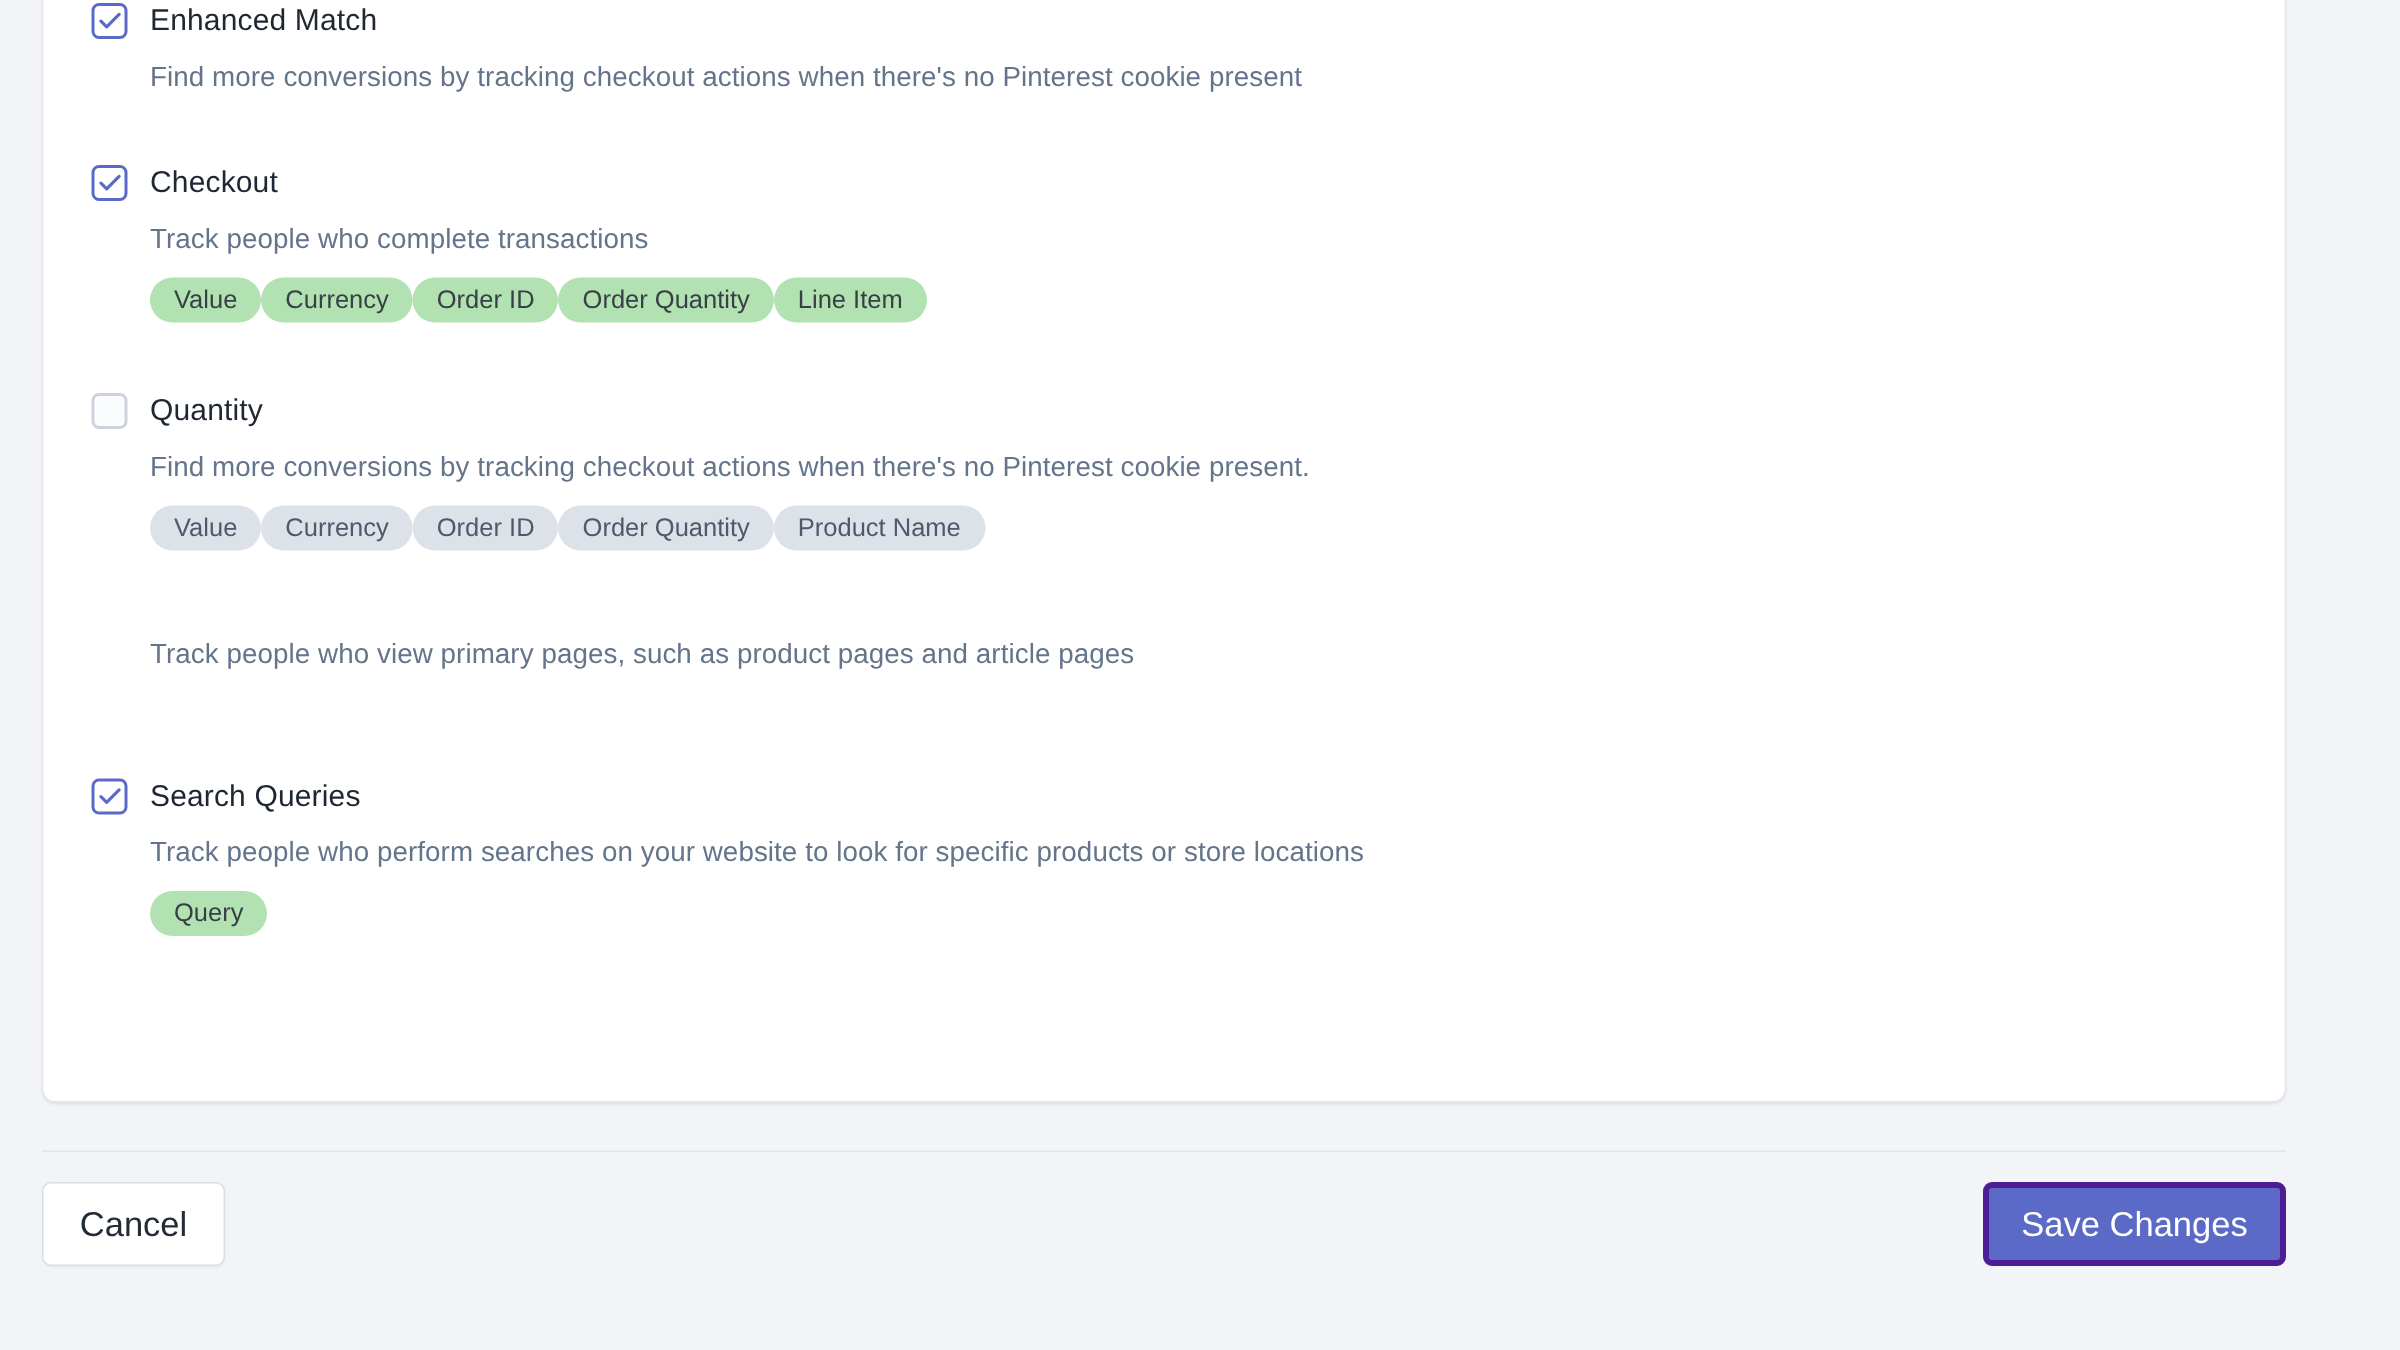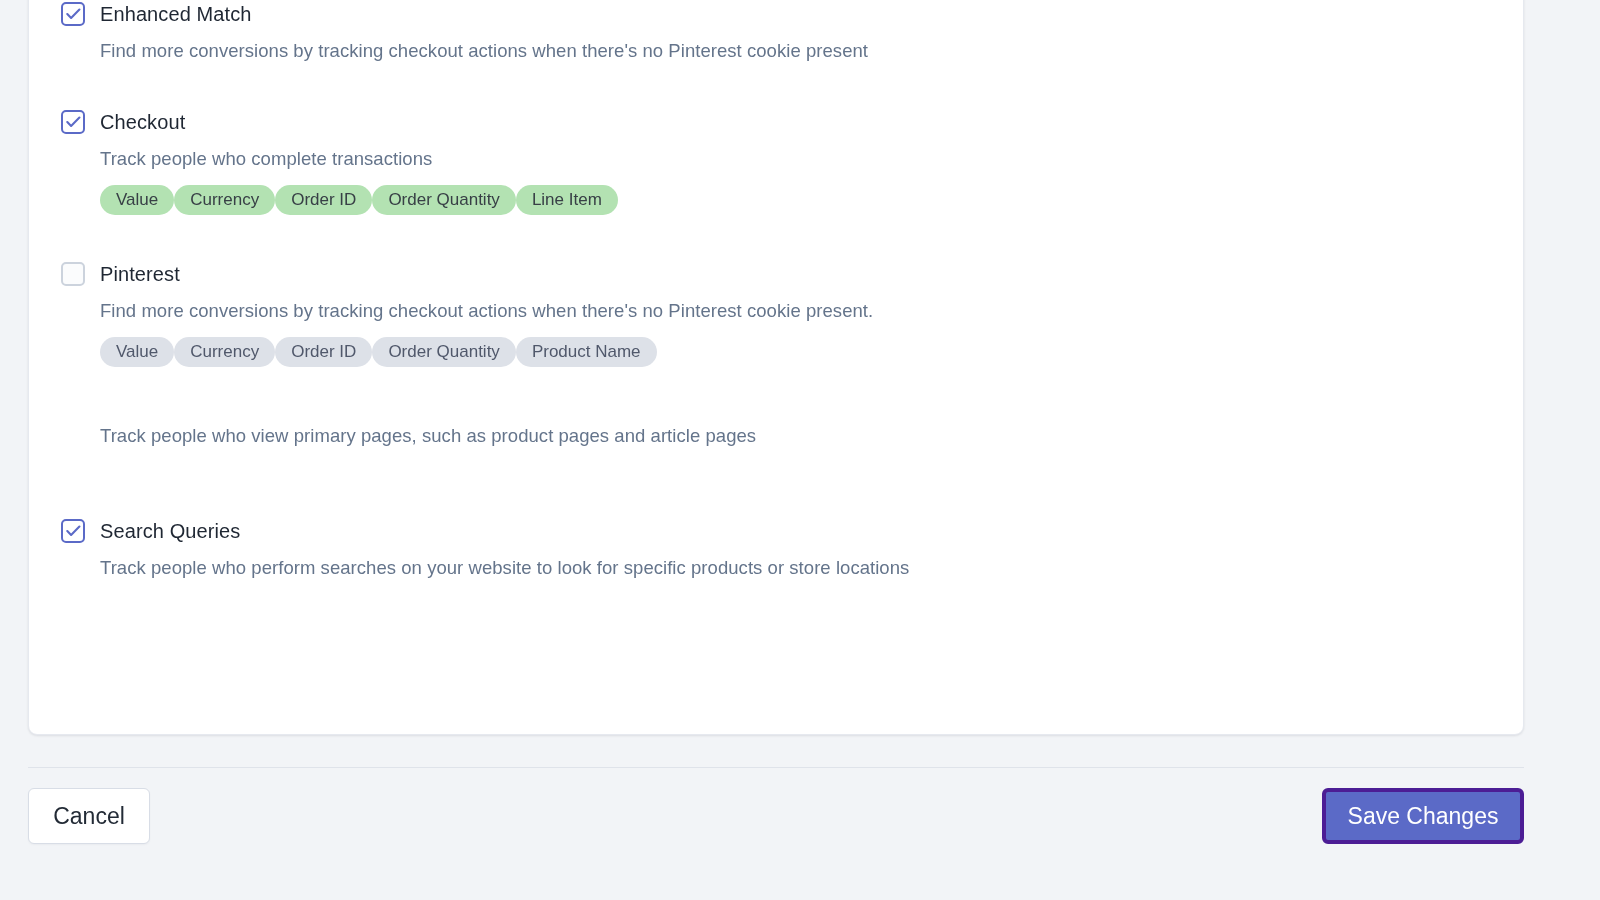--- a/index.html
+++ b/index.html
@@ -209,21 +209,21 @@
             <span class="tag green">Value</span>
             <span class="tag green">Currency</span>
             <span class="tag green">Order ID</span>
             <span class="tag green">Order Quantity</span>
             <span class="tag green">Line Item</span>
           </div>
         </div>
         <div class="event-row" style="position: absolute; left: 0px; right: 0px; top: 260px;">
           <div class="event-head">
             <span class="cb unchecked" role="checkbox" aria-checked="false"></span>
-            <span class="event-title">Pinterest</span>
+            <span class="event-title">Quantity</span>
           </div>
           <div class="event-desc">Find more conversions by tracking checkout actions when there's no Pinterest cookie present.</div>
           <div class="tag-row">
             <span class="tag gray">Value</span>
             <span class="tag gray">Currency</span>
             <span class="tag gray">Order ID</span>
             <span class="tag gray">Order Quantity</span>
             <span class="tag gray">Product Name</span>
           </div>
         </div>
@@ -233,20 +233,23 @@
         <div class="event-row" style="position: absolute; left: 0px; right: 0px; top: 517px;">
           <div class="event-head">
             <span class="cb checked" role="checkbox" aria-checked="true">
               <svg width="15" height="12" viewBox="0 0 15 12" fill="none">
                 <path d="M1.3 6.1 L5.1 9.9 L13.4 1.6" stroke="#5b6ac7" stroke-width="2.1" stroke-linecap="round" stroke-linejoin="round"></path>
               </svg>
             </span>
             <span class="event-title">Search Queries</span>
           </div>
           <div class="event-desc">Track people who perform searches on your website to look for specific products or store locations</div>
+          <div class="tag-row">
+            <span class="tag green">Query</span>
+          </div>
         </div>
       </div>
   </div>
 
   <div class="footer-divider"></div>
 
   <div class="footer-bar">
     <button class="btn btn-cancel">Cancel</button>
     <button class="btn btn-save">Save Changes</button>
   </div>

